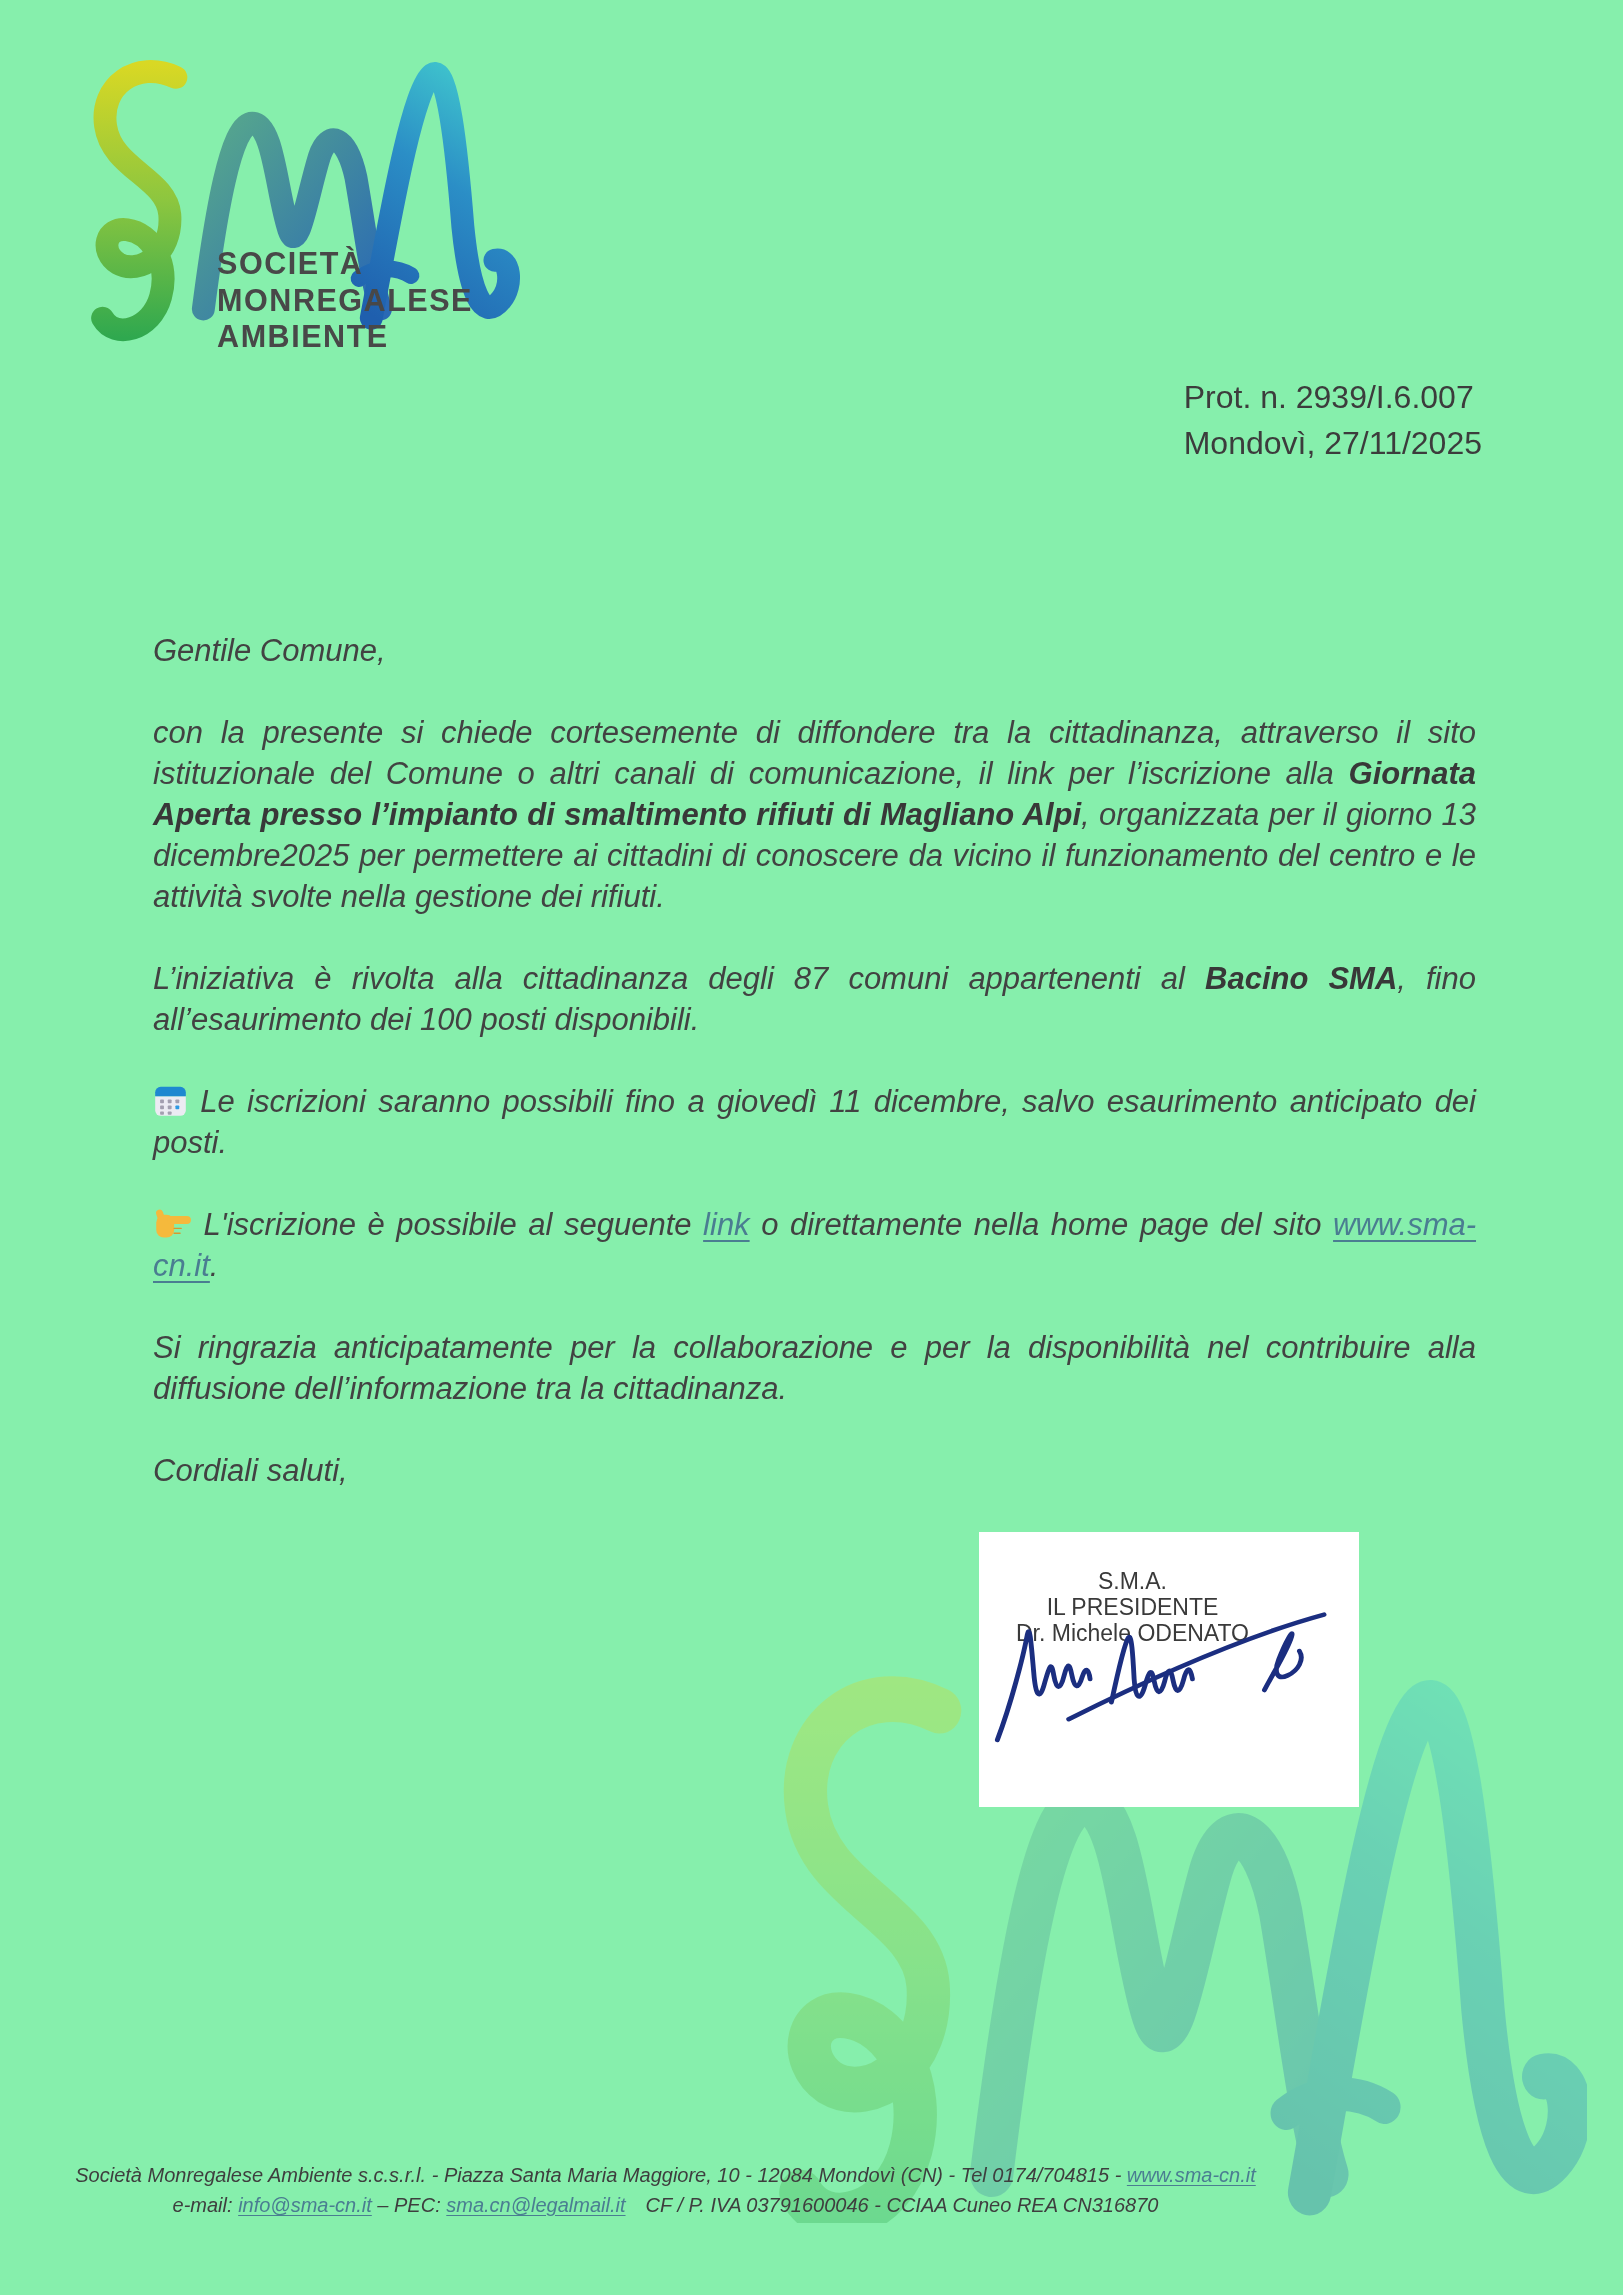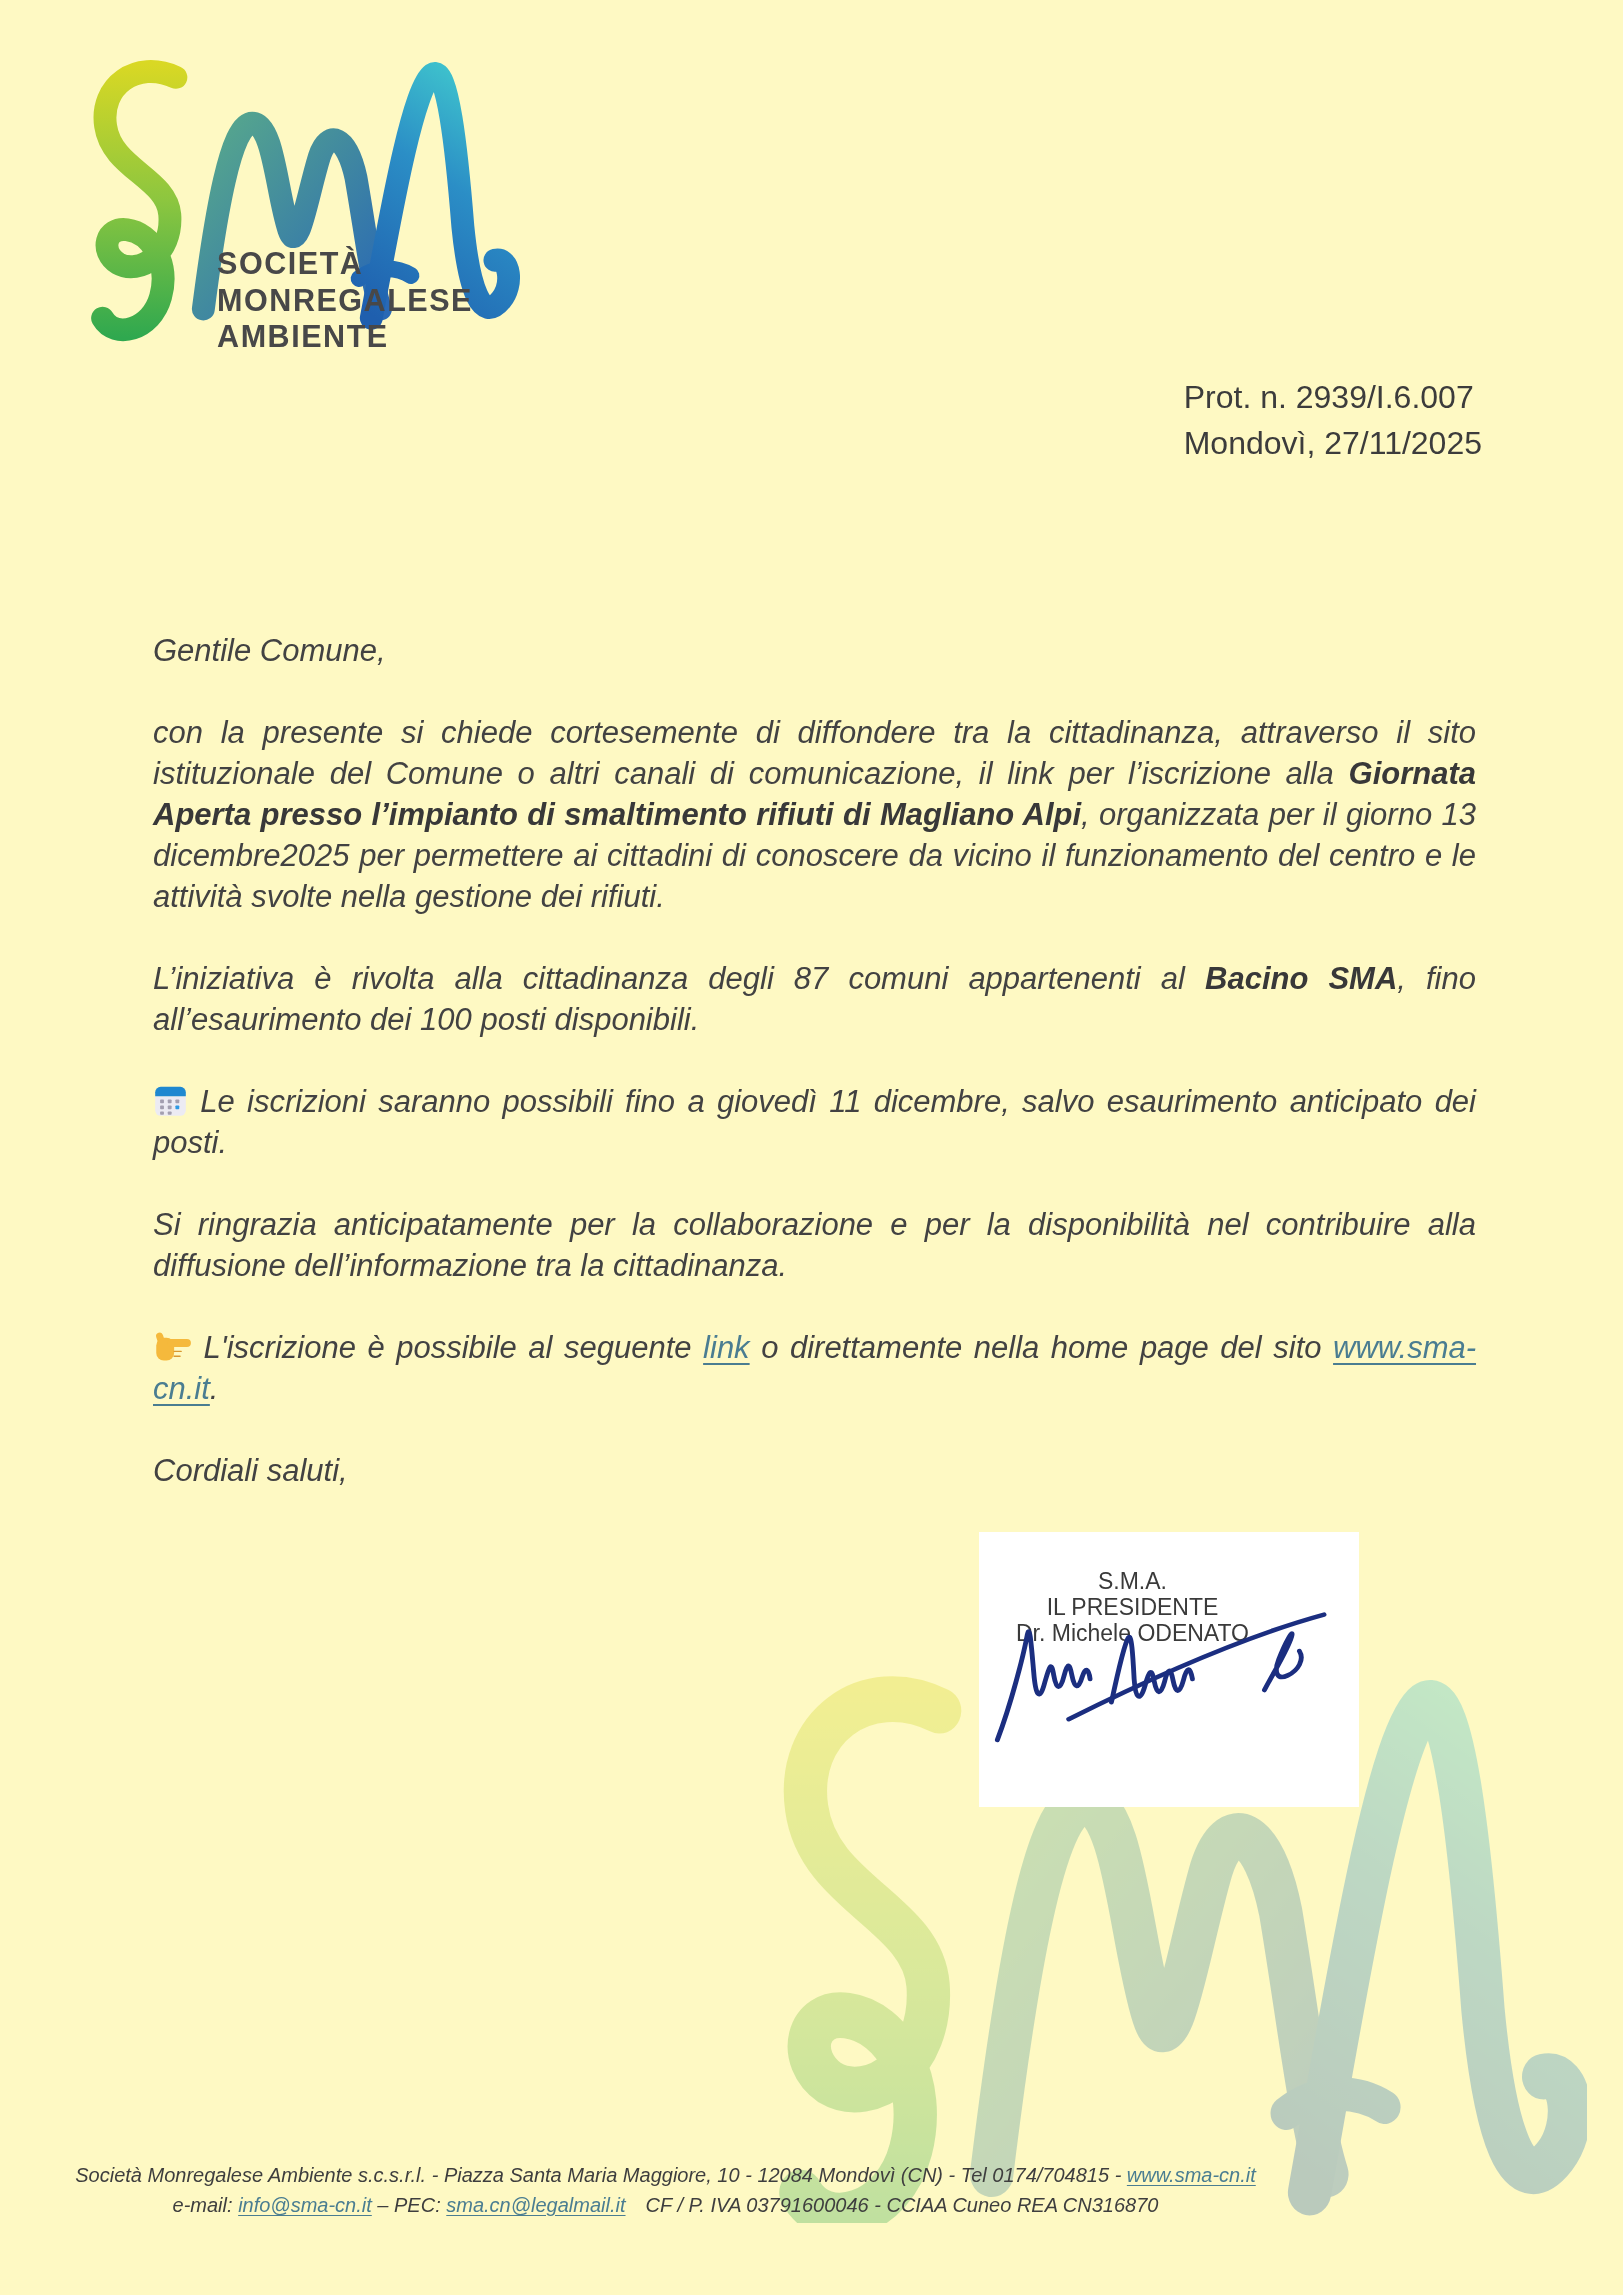--- a/index.html
+++ b/index.html
@@ -1,18 +1,18 @@
 <!DOCTYPE html>
 <html style="font-size:10.5px"><head>
 <meta charset="utf-8">
 <style>
   * { margin:0; padding:0; box-sizing:border-box; }
   html, body { background:#ffffff; }
   .page {
-    position:relative; width:1623px; height:2295px; background:#fef9c3;
+    position:relative; width:1623px; height:2295px; background:#86efac;
     overflow:hidden; font-family:"Liberation Sans", sans-serif; color:#424242;
   }
   
   .logo { position:absolute; left:69px; top:56px; width:458px; height:314px; }
   .logo text {
     font-family:"Liberation Sans", sans-serif; font-weight:600;
     fill:#484848; font-size:20px; letter-spacing:1px;
   }
   
   .protocol {
@@ -107,31 +107,31 @@
             <rect x="27" y="30" width="7" height="7" rx="1.5"></rect>
             <rect x="41" y="30" width="7" height="7" rx="1.5"></rect>
             <rect x="13" y="41" width="7" height="7" rx="1.5"></rect>
             <rect x="27" y="41" width="7" height="7" rx="1.5"></rect>
             <rect x="13" y="52" width="7" height="6" rx="1.5"></rect>
             <rect x="27" y="52" width="7" height="6" rx="1.5"></rect>
           </g>
           <rect x="41" y="41" width="7" height="7" rx="1.5" fill="#2e9ae4"></rect>
         </svg><span> Le iscrizioni saranno possibili fino a giovedì 11 dicembre, salvo esaurimento anticipato dei posti.</span></p>
 
-    <p>Si ringrazia anticipatamente per la collaborazione e per la disponibilità nel contribuire alla diffusione dell’informazione tra la cittadinanza.</p>
-
     <p><svg class="inline-icon" width="39" height="35" viewBox="0 0 72 64">
           <rect x="8" y="6" width="13" height="28" rx="6.5" fill="#f5b93c" transform="rotate(-18 14 20)"></rect>
           <rect x="6" y="16" width="33" height="42" rx="14" fill="#f5b93c"></rect>
           <rect x="26" y="18" width="44" height="15" rx="7.5" fill="#f5b93c"></rect>
           <g stroke="#d9982f" stroke-width="2.5" stroke-linecap="round" fill="none">
             <path d="M39 41 h13"></path>
             <path d="M39 50 h11"></path>
           </g>
         </svg><span> L'iscrizione è possibile al seguente </span><a class="link">link</a><span> o direttamente nella home page del sito </span><a class="link">www.sma-cn.it</a><span>.</span></p>
+
+    <p>Si ringrazia anticipatamente per la collaborazione e per la disponibilità nel contribuire alla diffusione dell’informazione tra la cittadinanza.</p>
 
     <p>Cordiali saluti,</p>
   </div>
 
   <div class="sig-white"></div>
   <div class="sig-text">
     <div>S.M.A.</div>
     <div>IL PRESIDENTE</div>
     <div>Dr. Michele ODENATO</div>
   </div>

